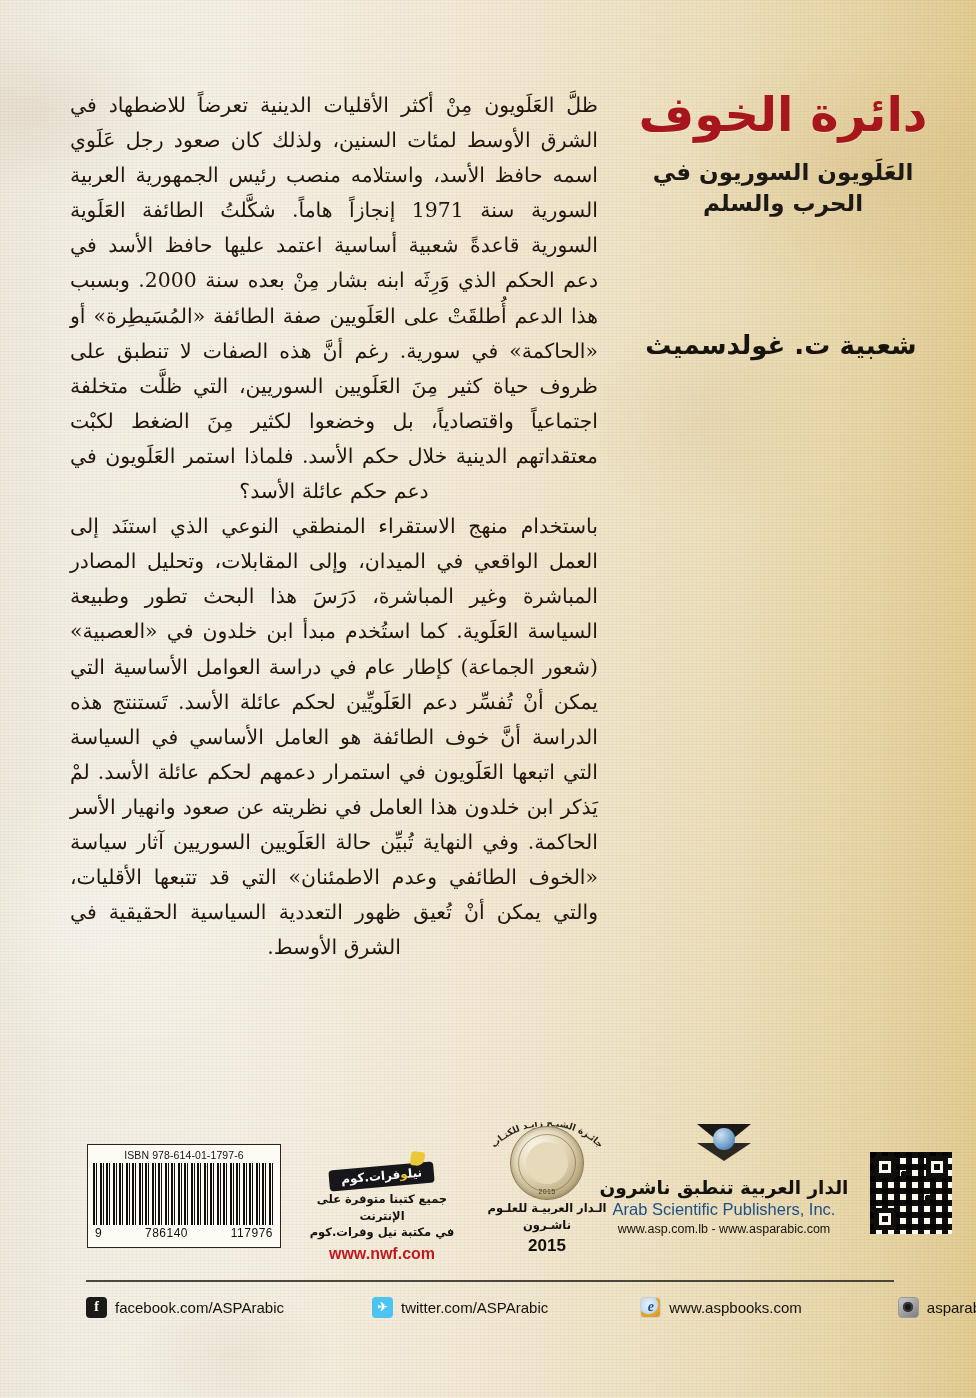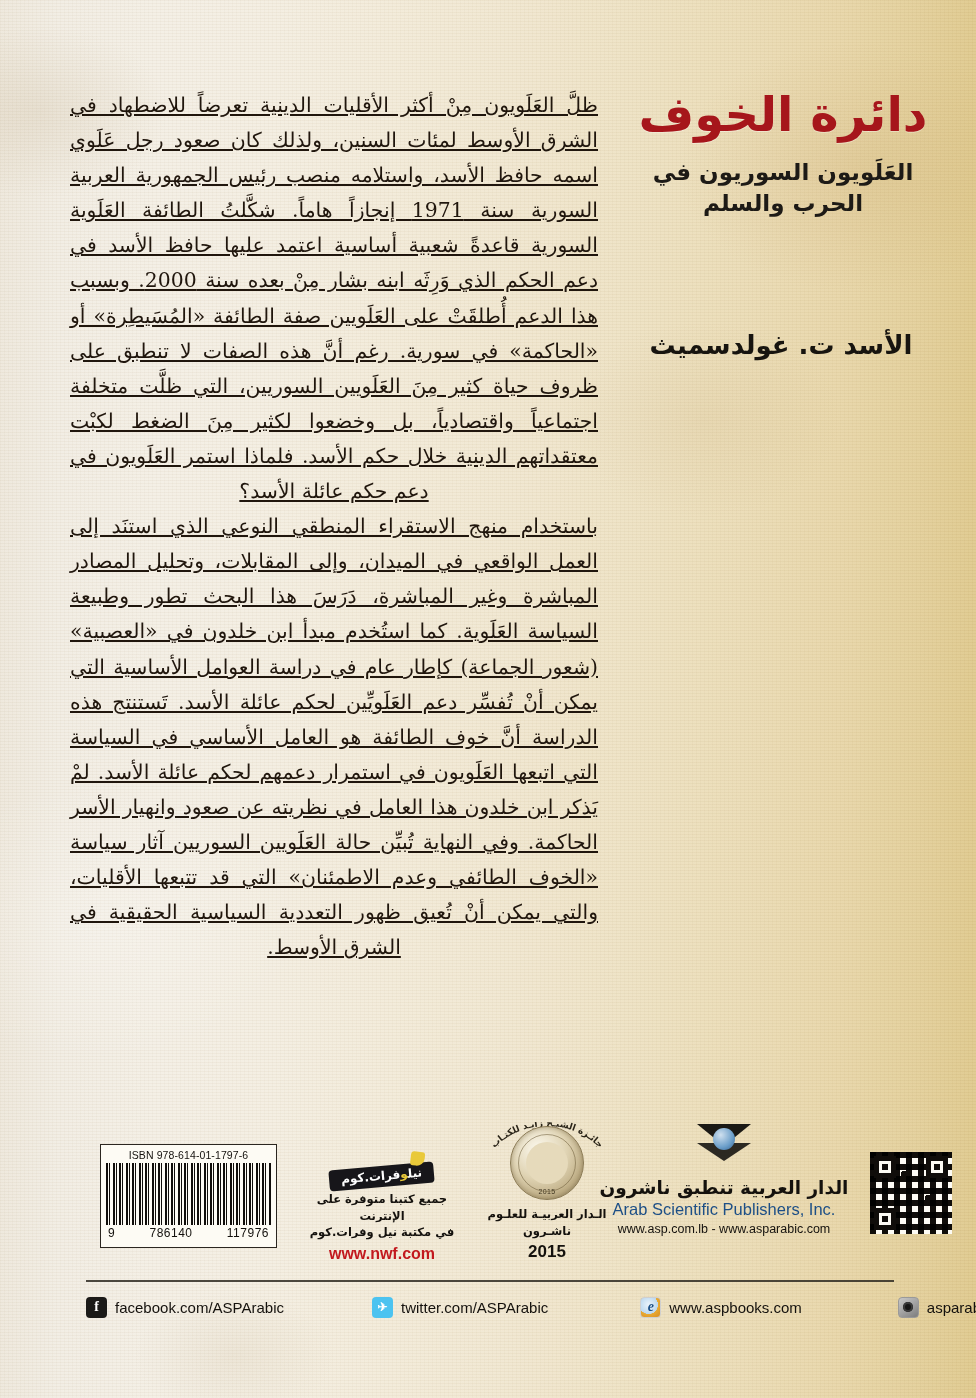--- a/index.html
+++ b/index.html
@@ -114,40 +114,40 @@
     right: 378px;
     width: 528px;
     direction: rtl;
     text-align: justify;
     text-align-last: center;
     font-family: "DejaVu Serif", "Liberation Serif", serif;
     font-size: 20.4px;
     line-height: 35.1px;
     color: #20160d;
   }
-  #blurb p { margin: 0; text-align: justify; text-decoration: underline; }
+  #blurb p { margin: 0; text-align: justify; }
   #blurb p:last-child { text-align-last: center; }
 
   
   #footer { position: absolute; left: 0; right: 0; bottom: 0; height: 240px; }
 
   #footer-rule {
     position: absolute;
     left: 86px; right: 82px; top: 122px;
     height: 2px;
     background: #2e2a22;
     opacity: 0.85;
   }
 
   
   #barcode-box {
     position: absolute;
-    left: 100px;
+    left: 87px;
     top: -14px;
-    width: 177px;
+    width: 194px;
     height: 104px;
     background: #fdfbf4;
     border: 1px solid #2b2620;
     padding: 4px 5px 18px 5px;
   }
   #isbn-text {
     text-align: center;
     font-family: "Liberation Sans", sans-serif;
     font-size: 10.5px;
     color: #14110d;
@@ -272,21 +272,21 @@
     font-size: 7px;
     color: #3d3420;
     letter-spacing: 0.4px;
   }
   .award-line {
     font-family: "DejaVu Sans", "Liberation Sans", sans-serif;
     font-size: 11.5px;
     font-weight: bold;
     color: #14110d;
     line-height: 1.5;
-    margin-top: 6px;
+    margin-top: 0;
     letter-spacing: 0.2px;
   }
   #award-year-big {
     font-family: "Liberation Sans", sans-serif;
     font-size: 17px;
     font-weight: bold;
     color: #14110d;
     margin-top: 1px;
   }
   #award-arc-text {
@@ -449,21 +449,21 @@
 <div id="cover">
 
   <div id="texture-lines"></div>
   <div id="texture-fiber"></div>
   <div id="texture-blotch"></div>
 
   <div id="title-block">
     <div id="book-title">دائرة الخوف</div>
     <div id="book-subtitle">العَلَويون السوريون في الحرب والسلم</div>
   </div>
-  <div id="author-name">الأسد ت. غولدسميث</div>
+  <div id="author-name">شعبية ت. غولدسميث</div>
 
   <div id="blurb">
     <p>ظلَّ العَلَويون مِنْ أكثر الأقليات الدينية تعرضاً للاضطهاد في الشرق الأوسط لمئات السنين، ولذلك كان صعود رجل عَلَوي اسمه حافظ الأسد، واستلامه منصب رئيس الجمهورية العربية السورية سنة 1971 إنجازاً هاماً. شكَّلتُ الطائفة العَلَوية السورية قاعدةً شعبية أساسية اعتمد عليها حافظ الأسد في دعم الحكم الذي وَرِثَه ابنه بشار مِنْ بعده سنة 2000. وبسبب هذا الدعم أُطلقَتْ على العَلَويين صفة الطائفة «المُسَيطِرة» أو «الحاكمة» في سورية. رغم أنَّ هذه الصفات لا تنطبق على ظروف حياة كثير مِنَ العَلَويين السوريين، التي ظلَّت متخلفة اجتماعياً واقتصادياً، بل وخضعوا لكثير مِنَ الضغط لكبْت معتقداتهم الدينية خلال حكم الأسد. فلماذا استمر العَلَويون في دعم حكم عائلة الأسد؟</p>
     <p>باستخدام منهج الاستقراء المنطقي النوعي الذي استنَد إلى العمل الواقعي في الميدان، وإلى المقابلات، وتحليل المصادر المباشرة وغير المباشرة، دَرَسَ هذا البحث تطور وطبيعة السياسة العَلَوية. كما استُخدم مبدأ ابن خلدون في «العصبية» (شعور الجماعة) كإطار عام في دراسة العوامل الأساسية التي يمكن أنْ تُفسِّر دعم العَلَويِّين لحكم عائلة الأسد. تَستنتج هذه الدراسة أنَّ خوف الطائفة هو العامل الأساسي في السياسة التي اتبعها العَلَويون في استمرار دعمهم لحكم عائلة الأسد. لمْ يَذكر ابن خلدون هذا العامل في نظريته عن صعود وانهيار الأسر الحاكمة. وفي النهاية تُبيِّن حالة العَلَويين السوريين آثار سياسة «الخوف الطائفي وعدم الاطمئنان» التي قد تتبعها الأقليات، والتي يمكن أنْ تُعيق ظهور التعددية السياسية الحقيقية في الشرق الأوسط.</p>
   </div>
 
   <div id="footer">
 
     <div id="barcode-box">
       <div id="isbn-text">ISBN 978-614-01-1797-6</div>

